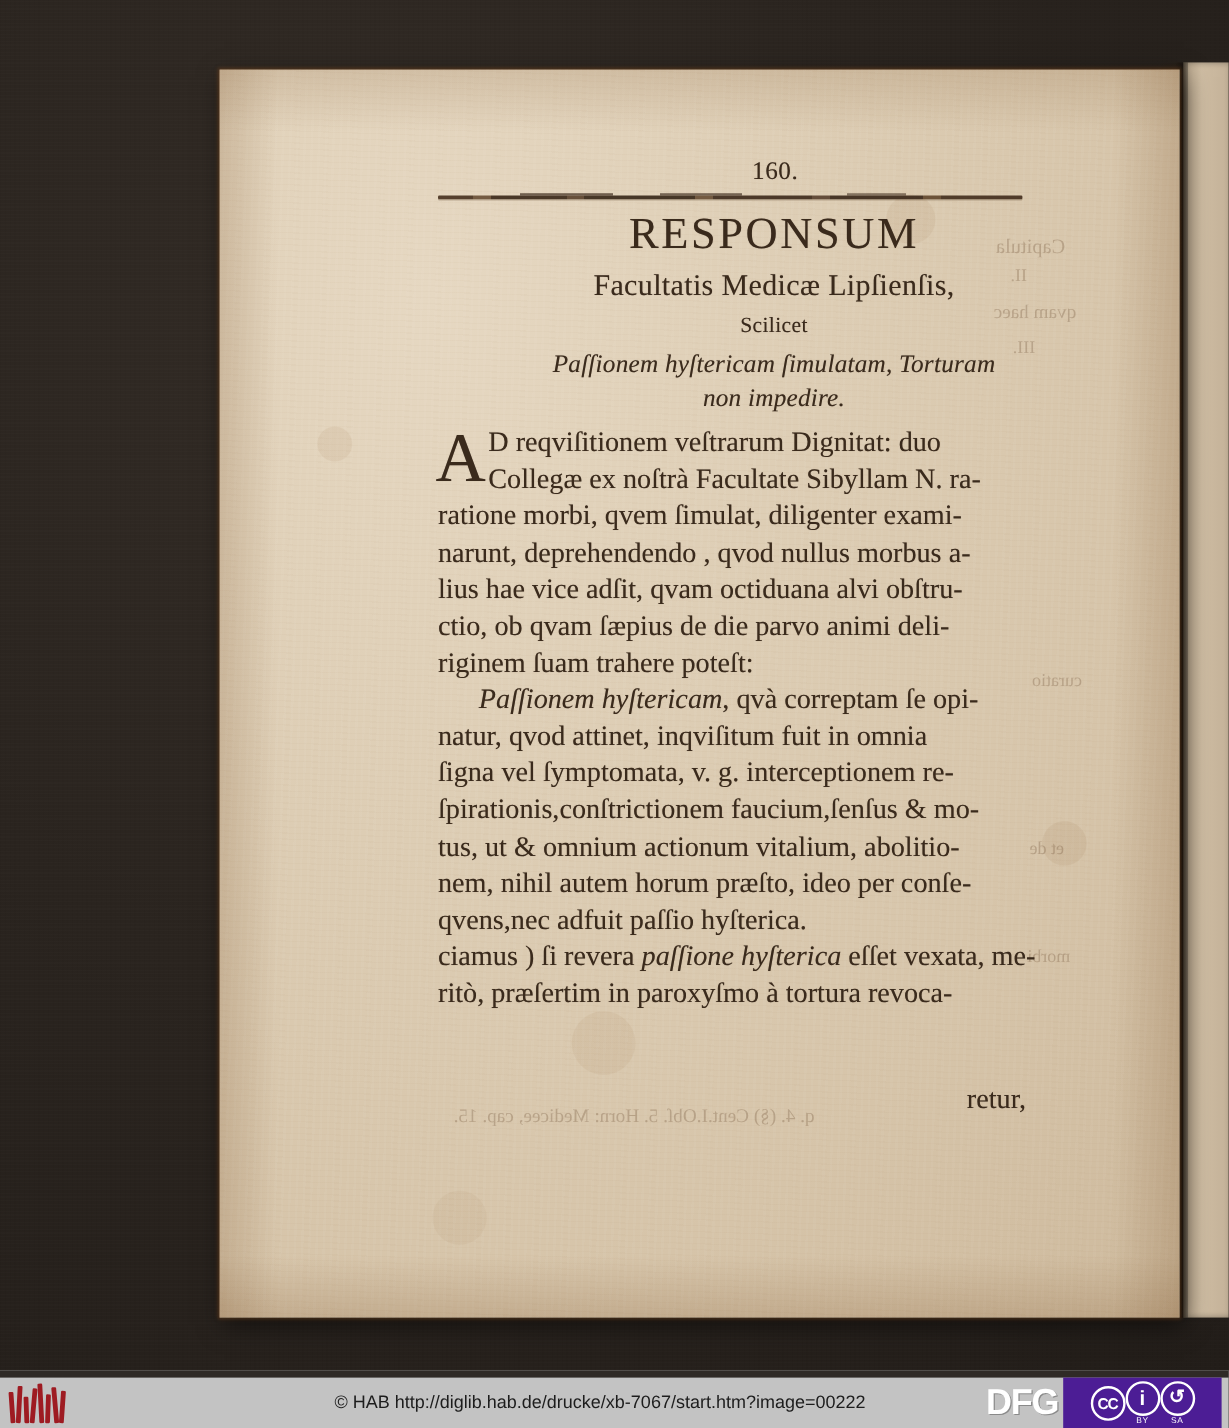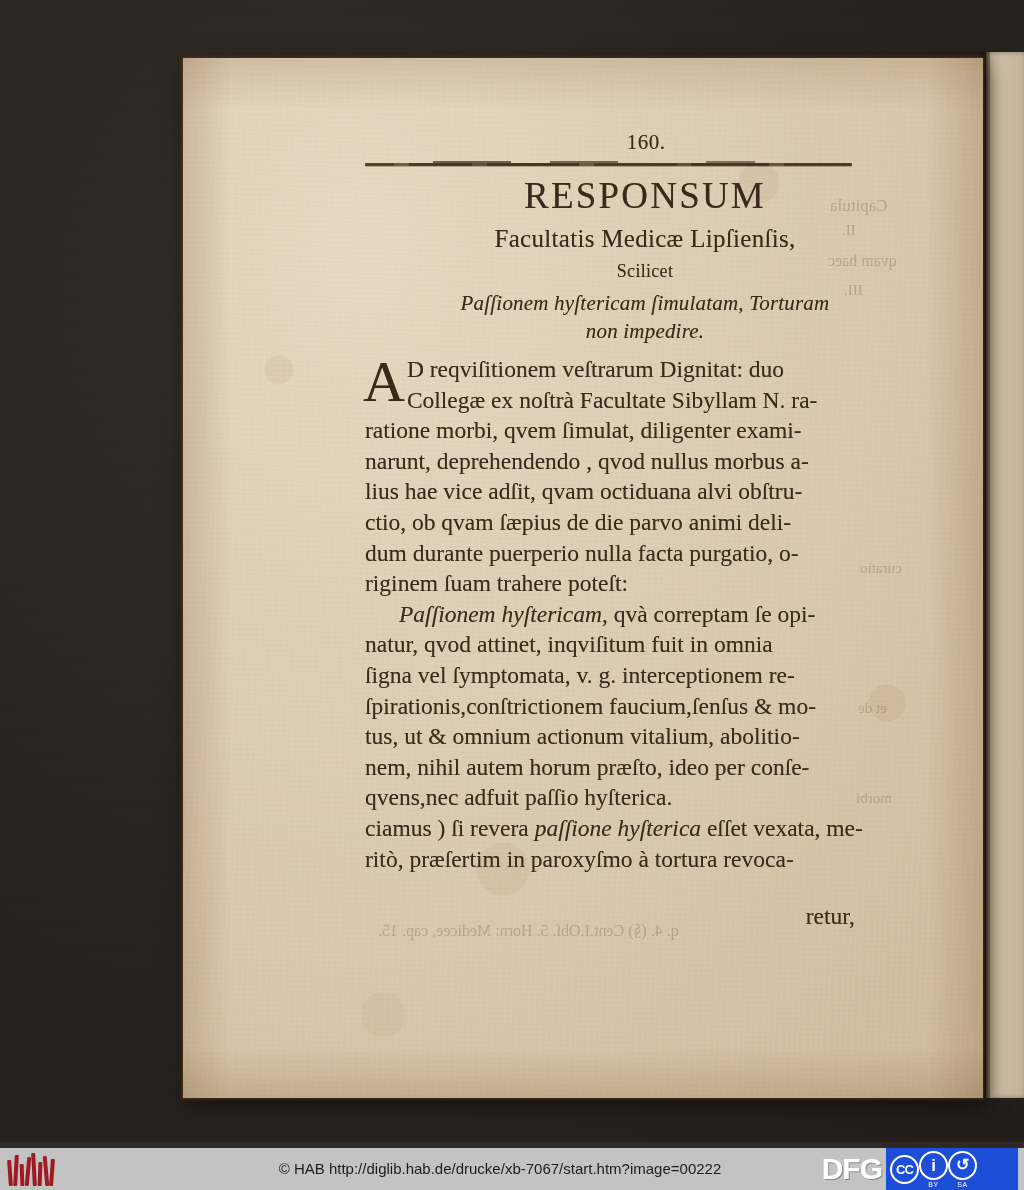--- a/index.html
+++ b/index.html
@@ -269,24 +269,24 @@
     letter-spacing: -1px;
     color: #ffffff;
     text-shadow: 1px 1px 0 #8a8a8a;
     line-height: 38px;
   }
 
   #cc-badges {
     position: absolute;
     right: 6px; top: 0px;
     width: 132px; height: 42px;
-    background: #1d4ed8;
+    background: #4c1d95;
     display: flex;
     align-items: center;
-    justify-content: flex-start;
+    justify-content: center;
     padding: 0 4px;
   }
   .cc-circle {
     width: 29px; height: 29px;
     border-radius: 50%;
     border: 2.5px solid #ffffff;
     color: #ffffff;
     font-family: "Liberation Sans", sans-serif;
     font-weight: bold;
     display: flex;
@@ -346,21 +346,20 @@
   <div id="body-text" class="ink">
 
     <div class="para">
       <span id="dropcap">A</span>
         <span class="line">D reqviſitionem veſtrarum Dignitat: duo</span>
         <span class="line">Collegæ ex noſtrà Facultate Sibyllam N. ra-</span>
         <span class="line">ratione morbi, qvem ſimulat, diligenter exami-</span>
         <span class="line">narunt, deprehendendo , qvod nullus morbus a-</span>
         <span class="line">lius hae vice adſit, qvam octiduana alvi obſtru-</span>
         <span class="line">ctio, ob qvam ſæpius de die parvo animi deli-</span>
-        <span class="line">dum durante puerperio nulla facta purgatio, o-</span>
         <span class="line">riginem ſuam trahere poteſt:</span>
     </div>
 
     <div class="para">
       <span class="line"><span class="indent"></span><span class="it">Paſſionem hyſtericam</span><span>, qvà correptam ſe opi-</span></span>
         <span class="line">natur, qvod attinet, inqviſitum fuit in omnia</span>
         <span class="line">ſigna vel ſymptomata, v. g. interceptionem re-</span>
         <span class="line">ſpirationis,conſtrictionem faucium,ſenſus &amp; mo-</span>
         <span class="line">tus, ut &amp; omnium actionum vitalium, abolitio-</span>
         <span class="line">nem, nihil autem horum præſto, ideo per conſe-</span>

